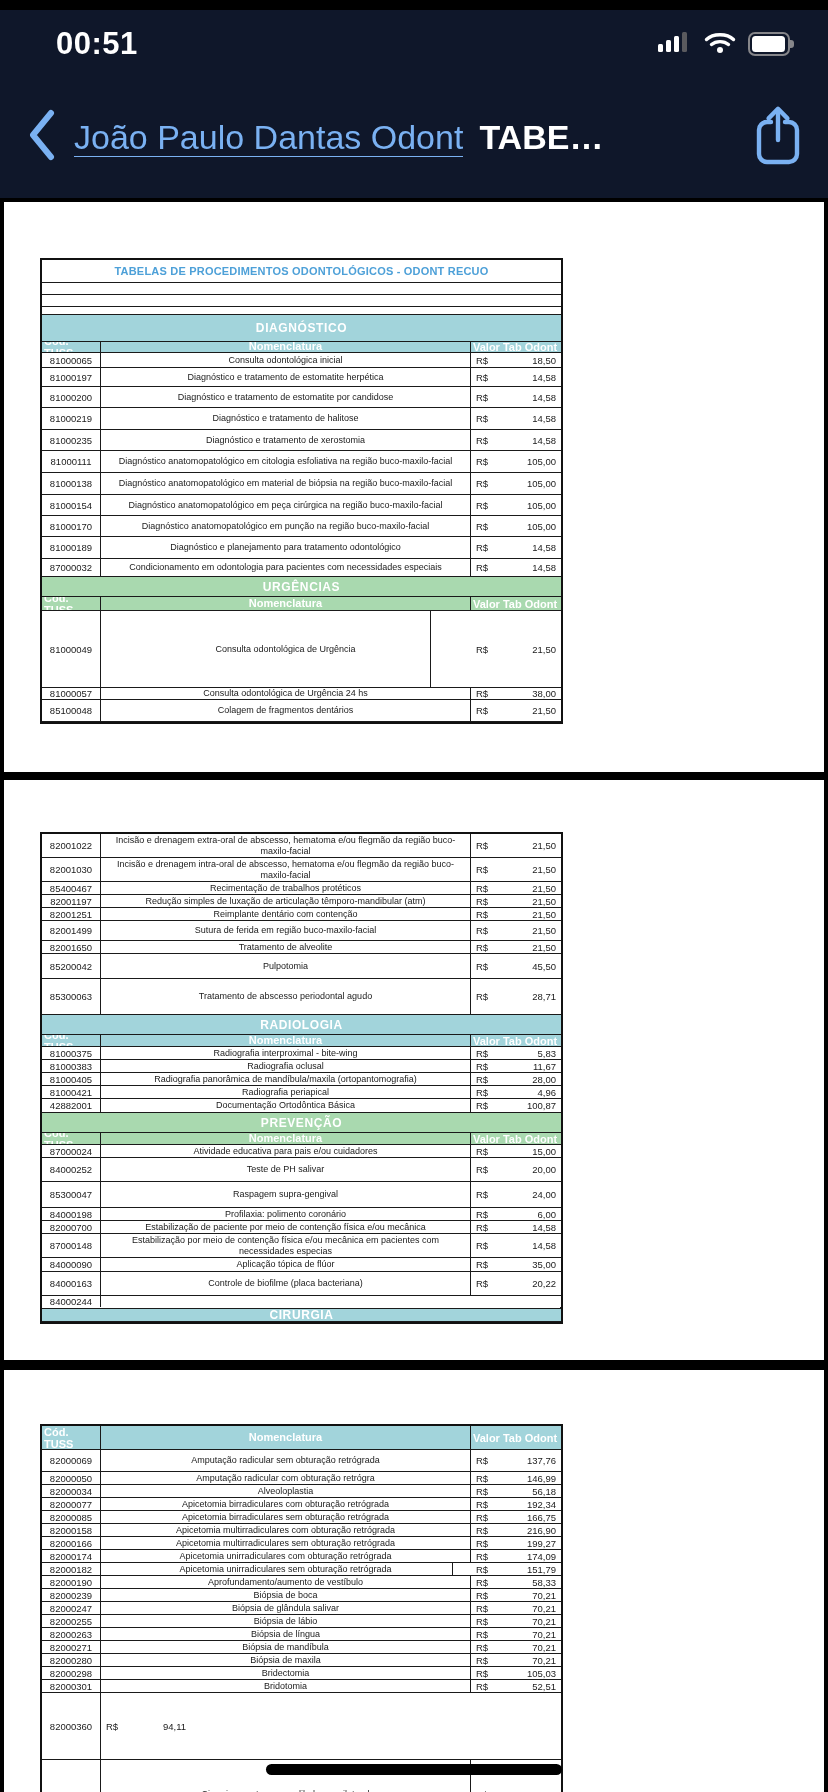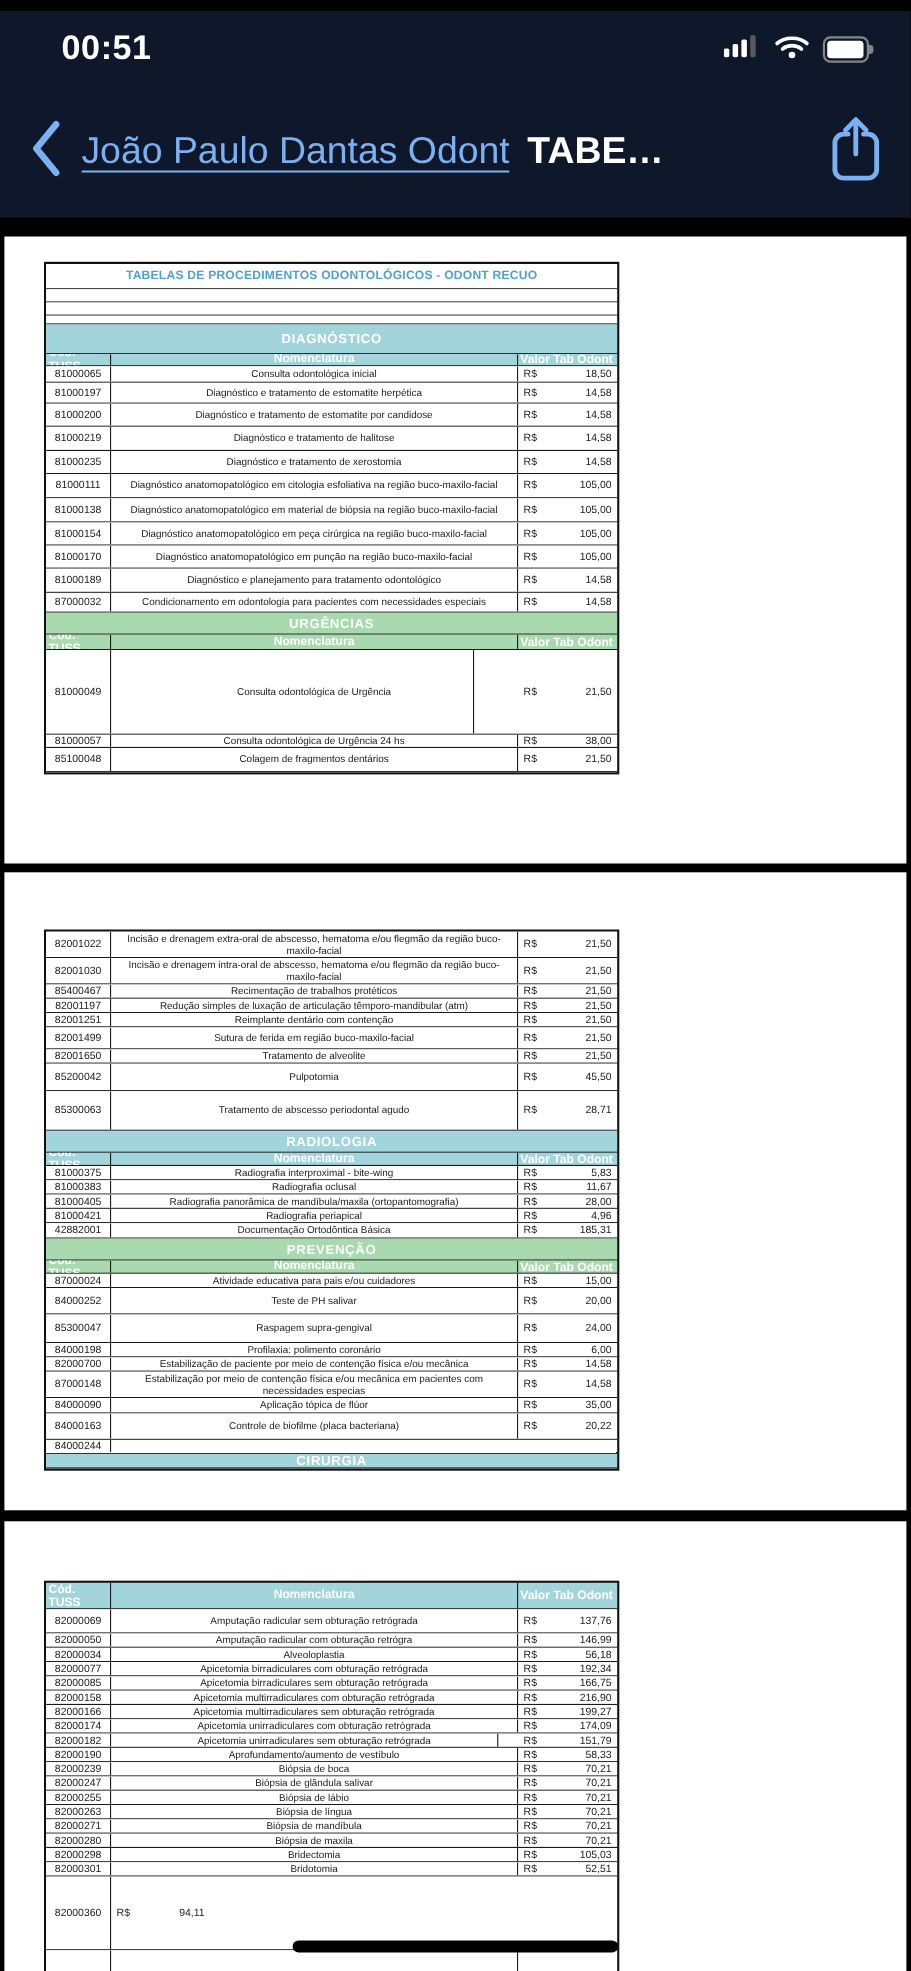--- a/index.html
+++ b/index.html
@@ -24,21 +24,21 @@
   .contact-link{
     color:var(--accent);font-size:34px;text-decoration:underline;
     text-decoration-thickness:2px;text-underline-offset:7px;white-space:nowrap;
     overflow:hidden;max-width:470px;
   }
   .doc-title{color:#fff;font-size:34px;font-weight:700;white-space:nowrap;flex:none;}
   .share-btn{margin-left:auto;flex:none;width:52px;height:62px;display:flex;align-items:center;justify-content:center;}
   
   .content{position:absolute;top:198px;left:0;width:828px;height:1594px;background:#000;}
   .page{background:#fff;margin:0 4px;}
-  .page-1{margin-top:17px;height:570px;padding-top:23px;}
+  .page-1{margin-top:4px;height:570px;padding-top:56px;}
   .page-2{margin-top:8px;height:580px;padding-top:52px;}
   .page-3{margin-top:10px;height:480px;padding-top:54px;}
   .dtable{width:523px;margin-left:36px;border:2px solid #111;background:#fff;}
   .trow{display:flex;align-items:stretch;border-bottom:1px solid #1a1a1a;background:#fff;overflow:hidden;}
   .t-title{align-items:center;justify-content:center;font-weight:700;font-size:11px;color:var(--title-blue);letter-spacing:.2px;}
   .t-spacer{}
   .t-gap{border-bottom:1px solid #1a1a1a;}
   .t-section{align-items:center;justify-content:center;color:#fff;font-weight:700;font-size:12px;letter-spacing:.6px;}
   .cell{display:flex;align-items:center;justify-content:center;border-right:1px solid #1a1a1a;}
   .cell-code{width:59px;flex:none;font-size:9.5px;color:#1a1a1a;}
@@ -347,21 +347,21 @@
             <div class="cell cell-value">
               <span>R$</span>
               <span>4,96</span>
             </div>
           </div>
           <div class="trow t-item" style="height: 14px;">
             <div class="cell cell-code">42882001</div>
             <div class="cell cell-name">Documentação Ortodôntica Básica</div>
             <div class="cell cell-value">
               <span>R$</span>
-              <span>185,31</span>
+              <span>100,87</span>
             </div>
           </div>
           <div class="trow t-section" style="height: 20px; background: rgb(169, 217, 175);">PREVENÇÃO</div>
           <div class="trow t-header" style="height: 12px; background: rgb(169, 217, 175);">
             <div class="cell cell-code">Cód. TUSS</div>
             <div class="cell cell-name">Nomenclatura</div>
             <div class="cell cell-value">Valor Tab Odont</div>
           </div>
           <div class="trow t-item" style="height: 13px;">
             <div class="cell cell-code">87000024</div>

